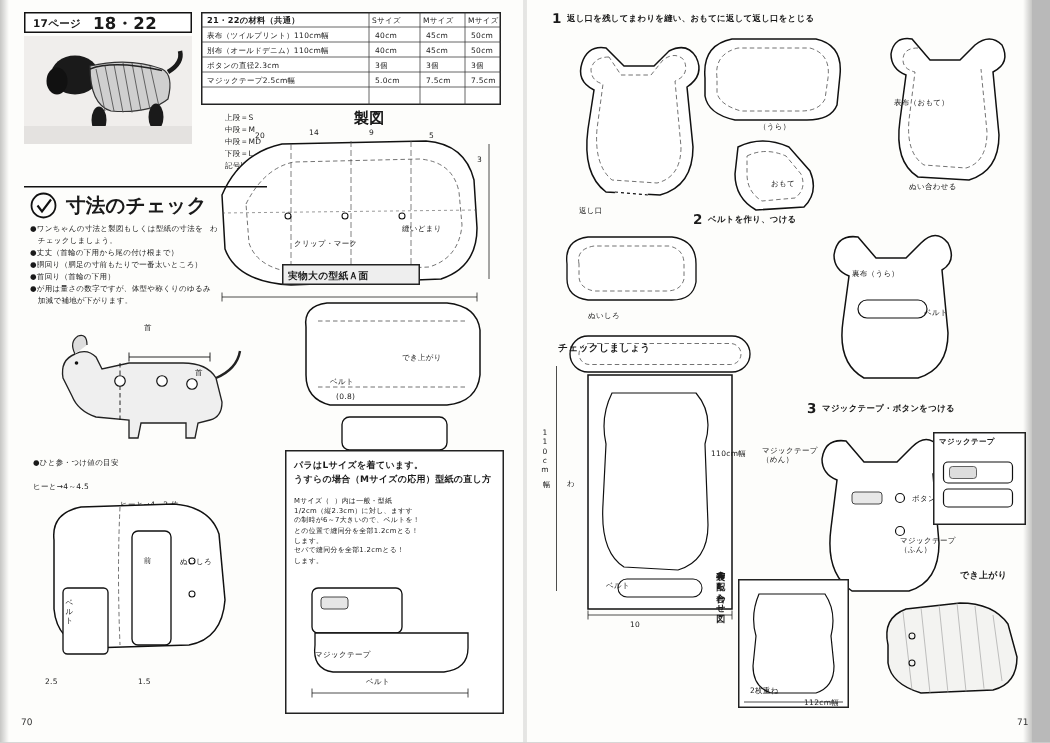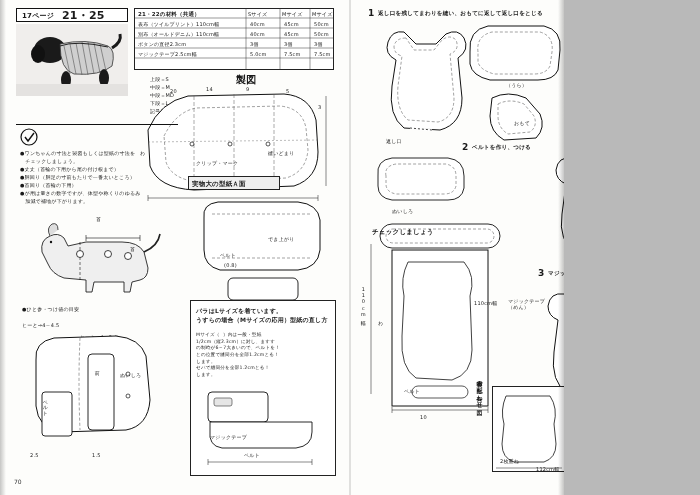--- a/index.html
+++ b/index.html
@@ -1,18 +1,18 @@
 <!DOCTYPE html>
 <html><head>
 <meta charset="utf-8">
 <style>
   html,body{margin:0;padding:0;background:#b9b9b9;}
   body{font-family:"DejaVu Sans","Liberation Sans",sans-serif;}
   #page{
-    position:relative;width:564px;height:495px;background:#fdfdfb;overflow:hidden;
+    position:relative;width:688px;height:495px;background:#fdfdfb;overflow:hidden;
   }
   .spine{position:absolute;left:349px;top:0;width:2px;height:495px;
     background:linear-gradient(to right,rgba(0,0,0,0.18),rgba(0,0,0,0.05),rgba(0,0,0,0.18));}
   .edge{position:absolute;top:0;width:6px;height:495px;}
   .edge.l{left:0;background:linear-gradient(to right,rgba(0,0,0,0.22),rgba(0,0,0,0));}
   .edge.r{right:0;background:linear-gradient(to left,rgba(0,0,0,0.22),rgba(0,0,0,0));}
   .t{position:absolute;white-space:pre;color:#1a1a1a;font-size:5px;line-height:1.25;letter-spacing:0.2px;}
   .t.v{writing-mode:vertical-rl;text-orientation:upright;}
   .b{position:absolute;border:1px solid #222;box-sizing:border-box;}
   .fillw{background:#fff;}
@@ -21,21 +21,21 @@
   svg{position:absolute;left:0;top:0;overflow:visible;}
   .ttl-box{position:absolute;border:1.2px solid #111;background:#fff;box-sizing:border-box;}
 </style>
 </head>
 <body>
 
 <div id="page">
 
   <div class="ttl-box" style="left:16px;top:8px;width:112px;height:14px;"></div>
   <div class="t hd" style="left:22px;top:12px;font-size:7px;">17ページ</div>
-  <div class="t hd" style="left:62px;top:9px;font-size:11px;font-weight:bold;">21・25</div>
+  <div class="t hd" style="left:62px;top:9px;font-size:11px;font-weight:bold;">18・22</div>
 
   <div class="b fillw" style="left:16px;top:24px;width:112px;height:72px;"></div>
   <svg width="112" height="72" style="left:16px;top:24px;">
     <rect x="0" y="0" width="112" height="72" fill="#f0eeec"></rect>
     <ellipse cx="34" cy="26" rx="16" ry="13" fill="#1a1a1a"></ellipse>
     <ellipse cx="22" cy="30" rx="7" ry="9" fill="#111"></ellipse>
     <path d="M44 20 Q70 14 92 22 Q100 26 96 42 Q84 52 58 50 Q44 46 44 20Z" fill="#cfcfcf" stroke="#333" stroke-width="0.8"></path>
     <g stroke="#555" stroke-width="0.6">
       <path d="M48 22 L54 50"></path>
         <path d="M54 20 L60 50"></path>
@@ -119,20 +119,21 @@
   <div class="t" style="left:222px;top:204px;">30</div>
   <div class="t" style="left:196px;top:160px;">クリップ・マーク</div>
   <div class="t" style="left:268px;top:150px;">縫いどまり</div>
   <div class="t" style="left:140px;top:150px;">わ</div>
 
   <div class="b" style="left:16px;top:124px;width:162px;height:0;border-width:0;border-top:1.5px solid #111;"></div>
   <svg width="20" height="20" style="left:20px;top:128px;">
     <circle cx="9" cy="9" r="8" fill="none" stroke="#111" stroke-width="1.2"></circle>
     <path d="M5 9 L8 13 L14 5" fill="none" stroke="#111" stroke-width="1.4"></path>
   </svg>
+  <div class="t hd" style="left:44px;top:130px;font-size:13px;font-weight:bold;">寸法のチェック</div>
 
   <div class="t" style="left:20px;top:150px;">●ワンちゃんの寸法と製図もしくは型紙の寸法を</div>
   <div class="t" style="left:20px;top:158px;">　チェックしましょう。</div>
   <div class="t" style="left:20px;top:166px;">●丈丈（首輪の下用から尾の付け根まで）</div>
   <div class="t" style="left:20px;top:174px;">●胴回り（胴足の寸前もたりで一番太いところ）</div>
   <div class="t" style="left:20px;top:182px;">●首回り（首輪の下用）</div>
   <div class="t" style="left:20px;top:190px;">●が用は量さの数字ですが、体型や称くりのゆるみ</div>
   <div class="t" style="left:20px;top:198px;">　加減で補地が下がります。</div>
 
   <svg width="150" height="85" style="left:24px;top:212px;">

